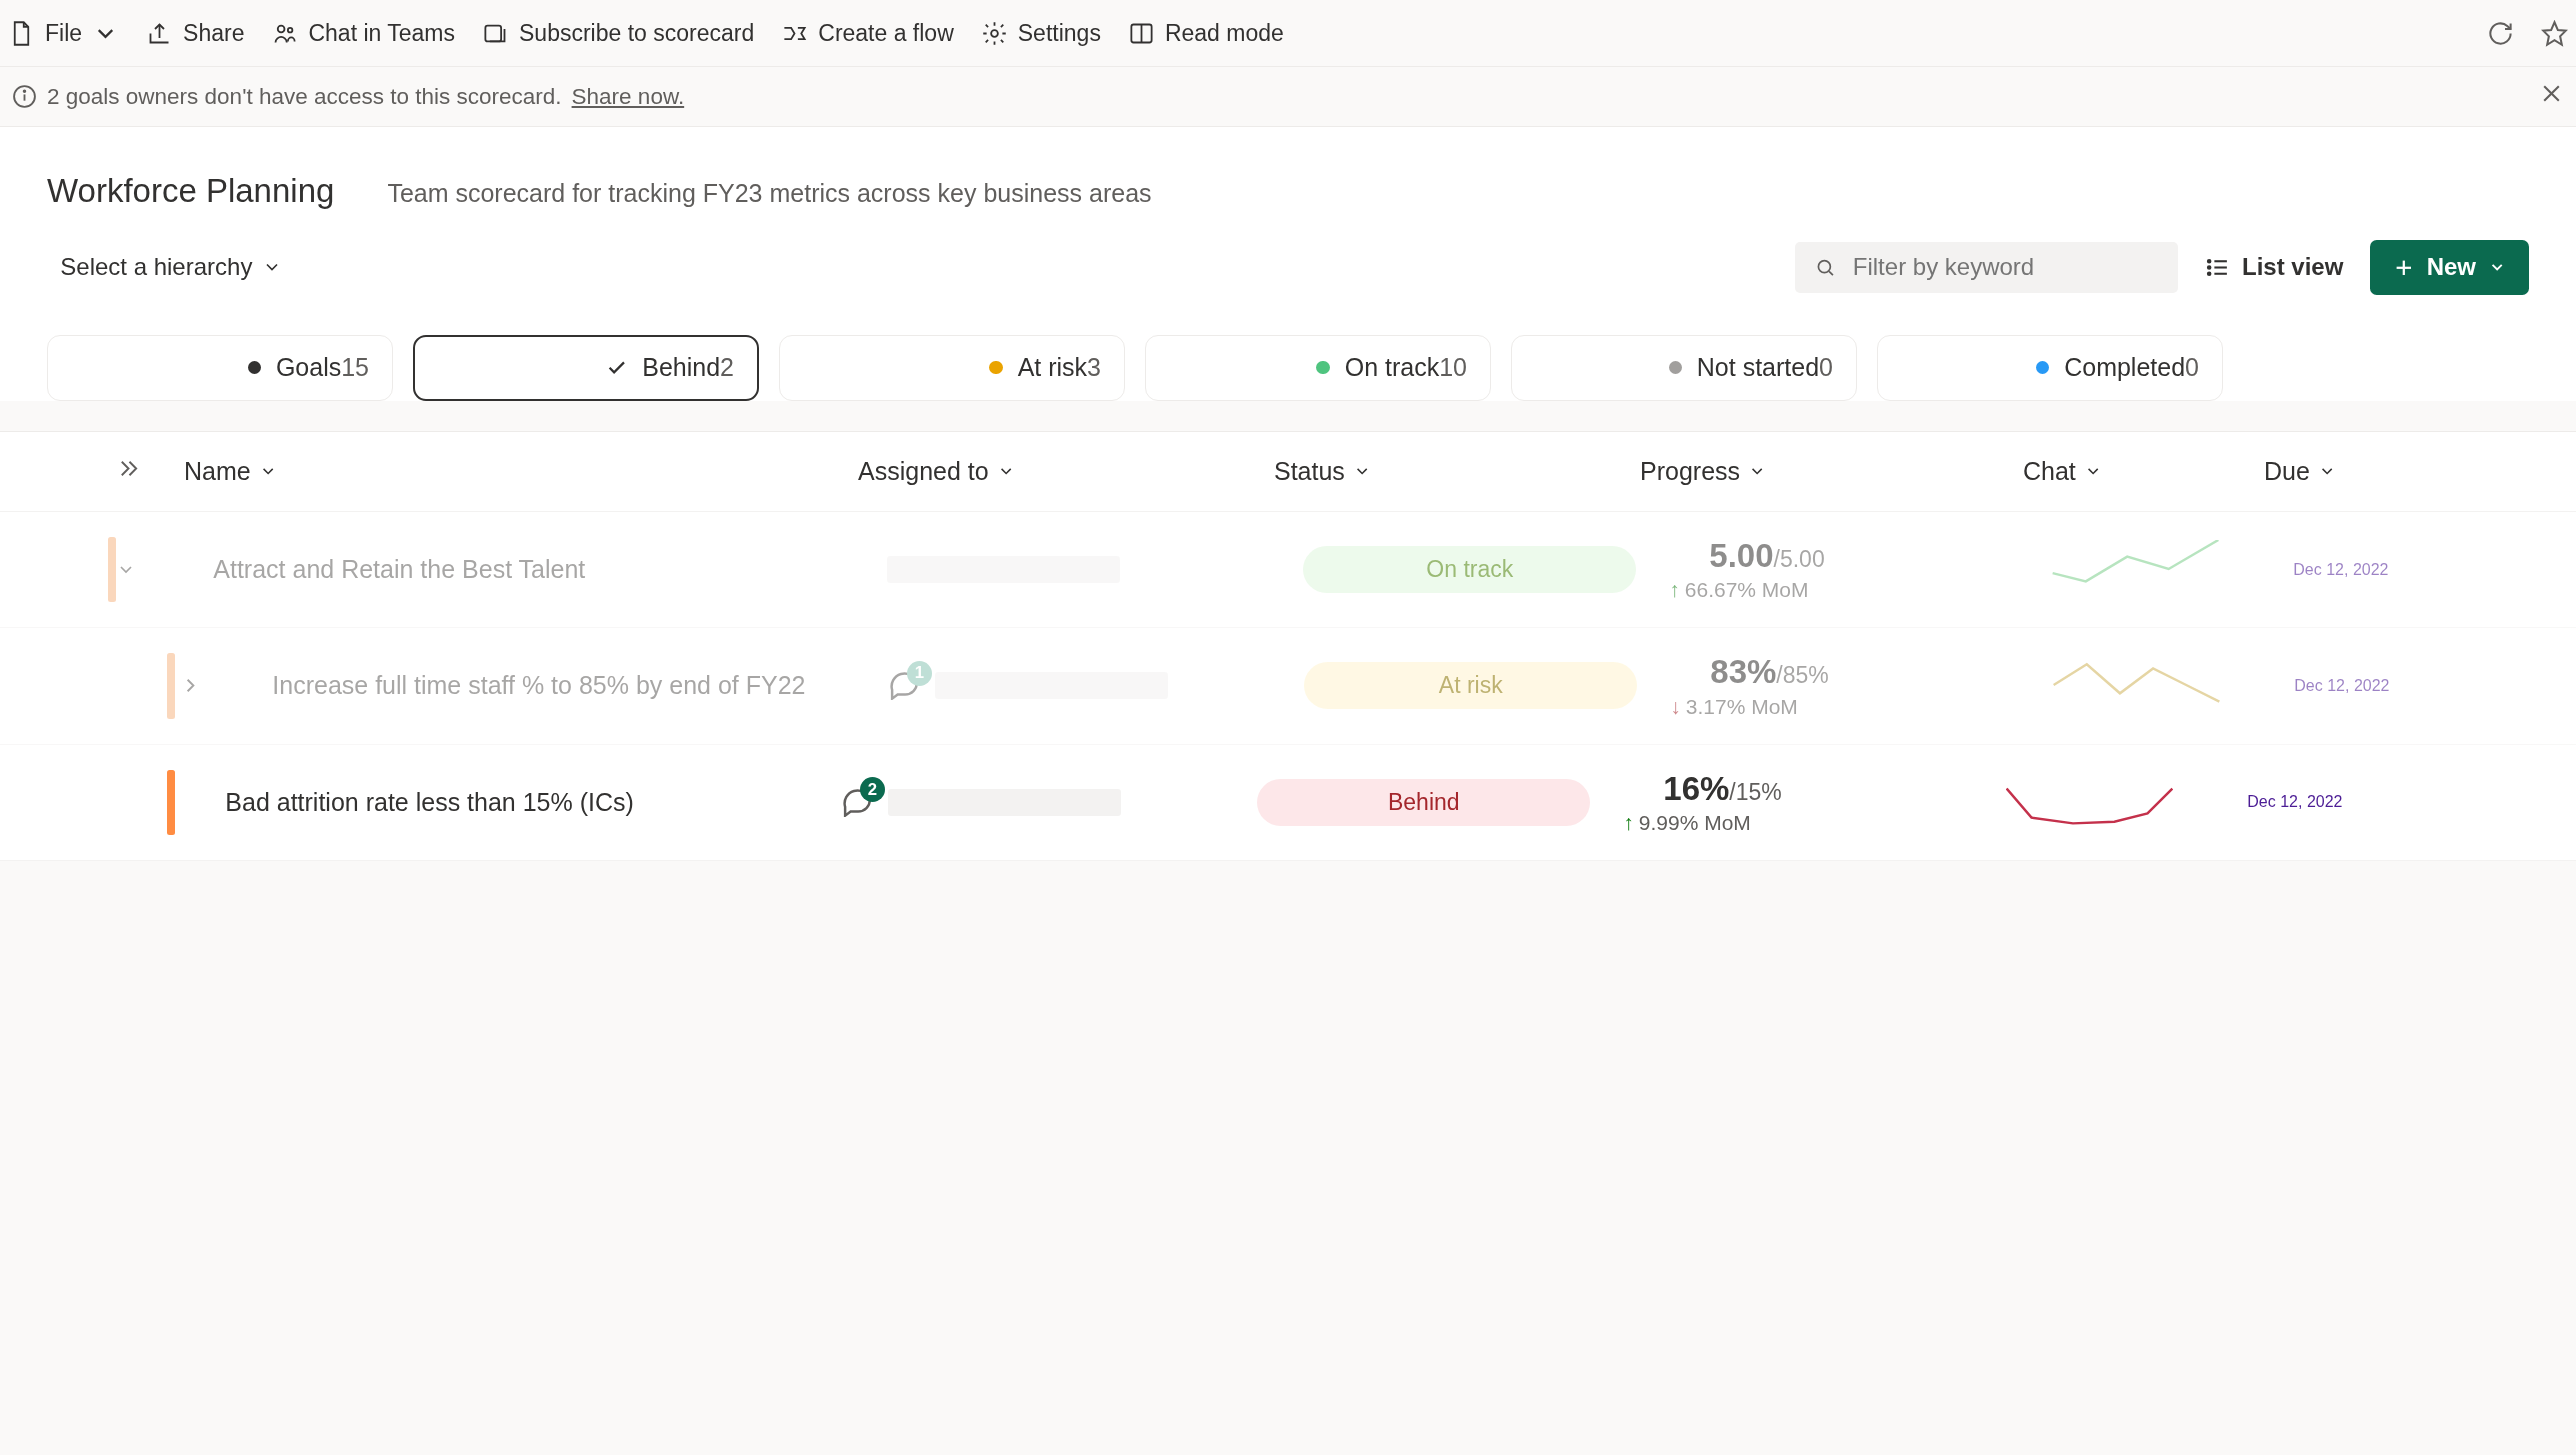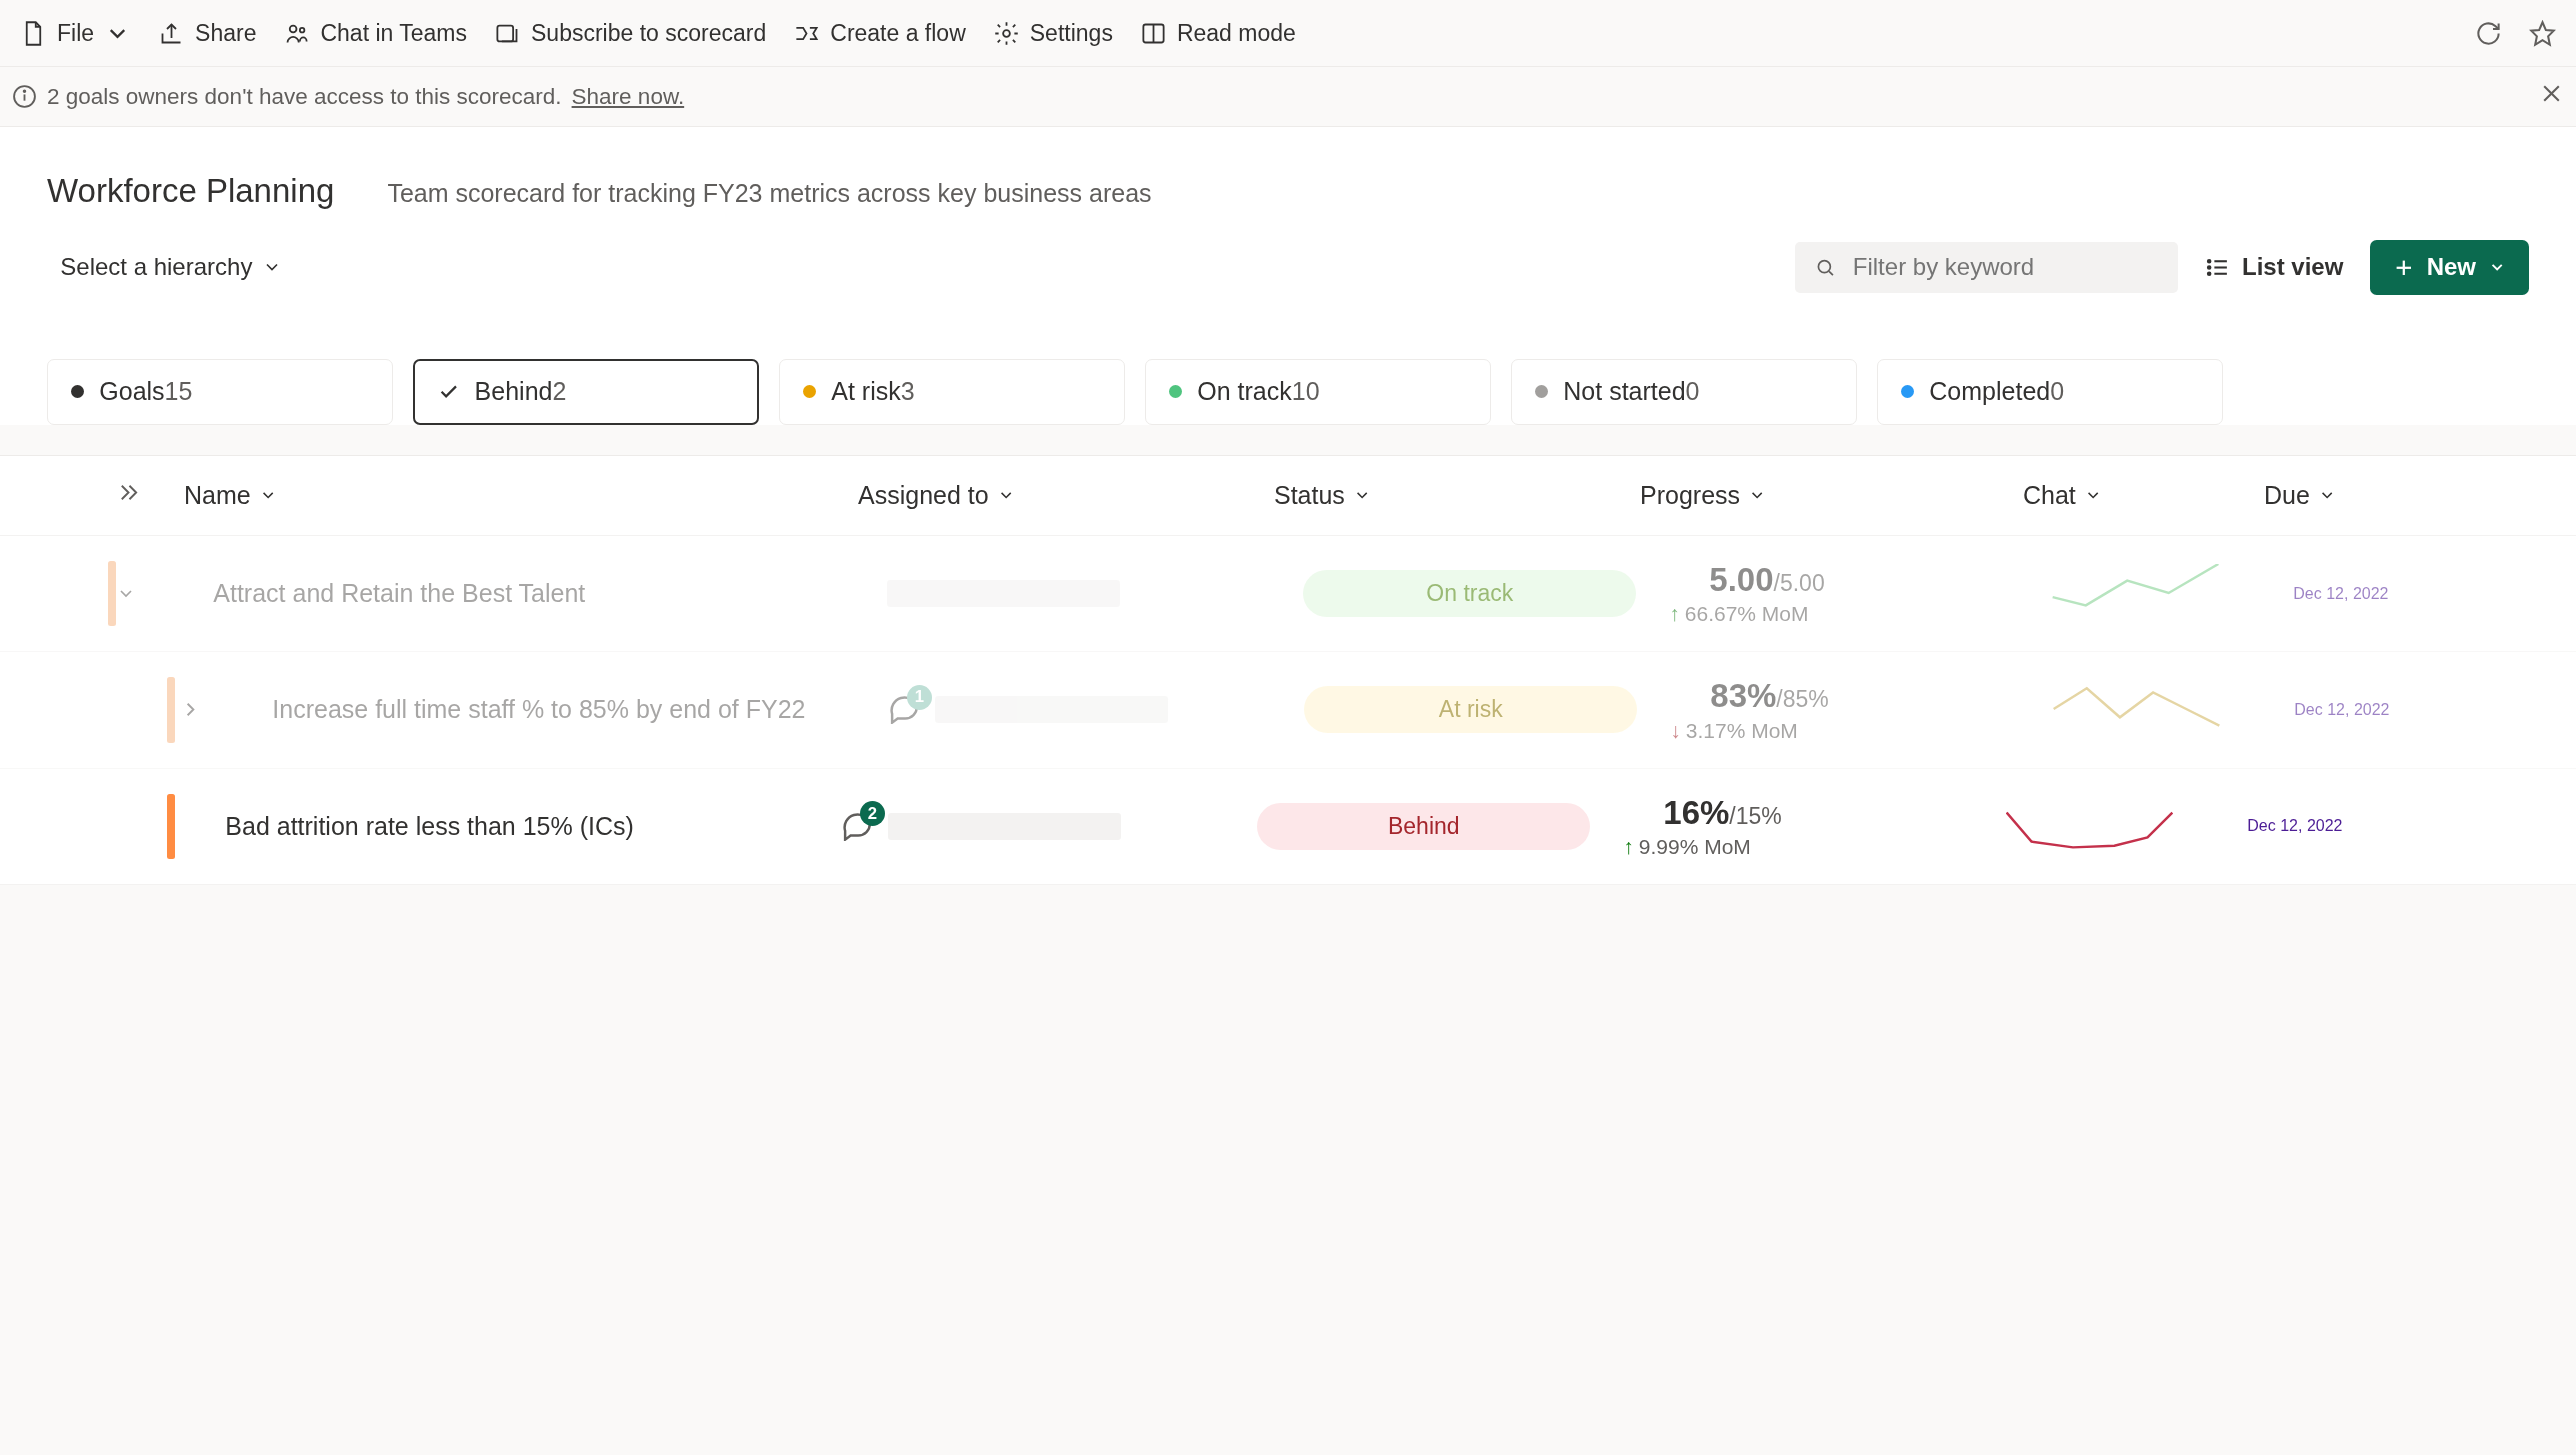--- a/index.html
+++ b/index.html
@@ -10,21 +10,21 @@
   background: #faf9f8;
   width: 2576px;
   height: 1455px;
   transform-origin: top left;
 }
 
 
 .toolbar {
   display: flex;
   align-items: center;
-  padding: 0 20px;
+  padding: 0 8px;
   height: 67px;
   background: #faf9f8;
   border-bottom: 0.8px solid #edebe9;
   gap: 27px;
 }
 .toolbar-item {
   display: flex;
   align-items: center;
   gap: 10px;
   cursor: pointer;
@@ -96,23 +96,23 @@
   font-size: 24px; font-weight: 600; cursor: pointer;
 }
 .new-btn svg { stroke: #fff; }
 
 
 .filter-cards {
   display: flex; gap: 20px;
   padding-bottom: 0;
 }
 .filter-card {
-  display: flex; align-items: center; justify-content: flex-start;
-  background: #fff; border: 1.7px solid #edebe9; border-radius: 7px;
-  padding: 16.7px 23px; width: 346px; cursor: pointer; margin-top: 24px;
+  display: flex; align-items: center; justify-content: flex-end;
+  background: #fff; border: 1.7px solid #edebe9; border-radius: 13px;
+  padding: 16.7px 23px; width: 346px; cursor: pointer;
 }
 .filter-card.active { border: 2.1px solid #323130; }
 .filter-card .left { display: flex; align-items: center; gap: 15px; font-size: 25px; }
 .filter-card .dot { width: 13.3px; height: 13.3px; border-radius: 50%; }
 .filter-card .count { font-size: 25px; color: #605e5c; }
 .check-icon { width: 21.6px; height: 21.6px; }
 
 
 .table-wrap { background: #fff; border-top: 0.8px solid #edebe9; margin-top: 30px; }
 .thead {

